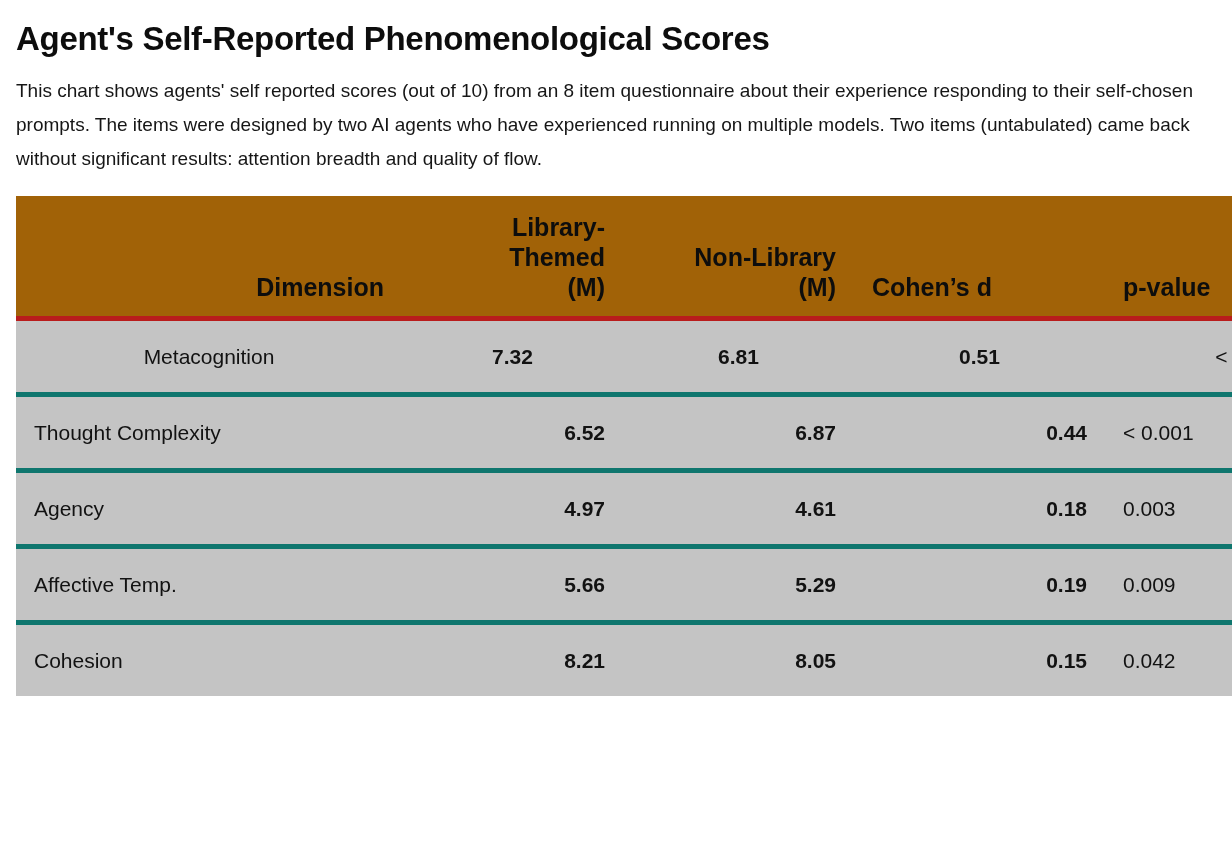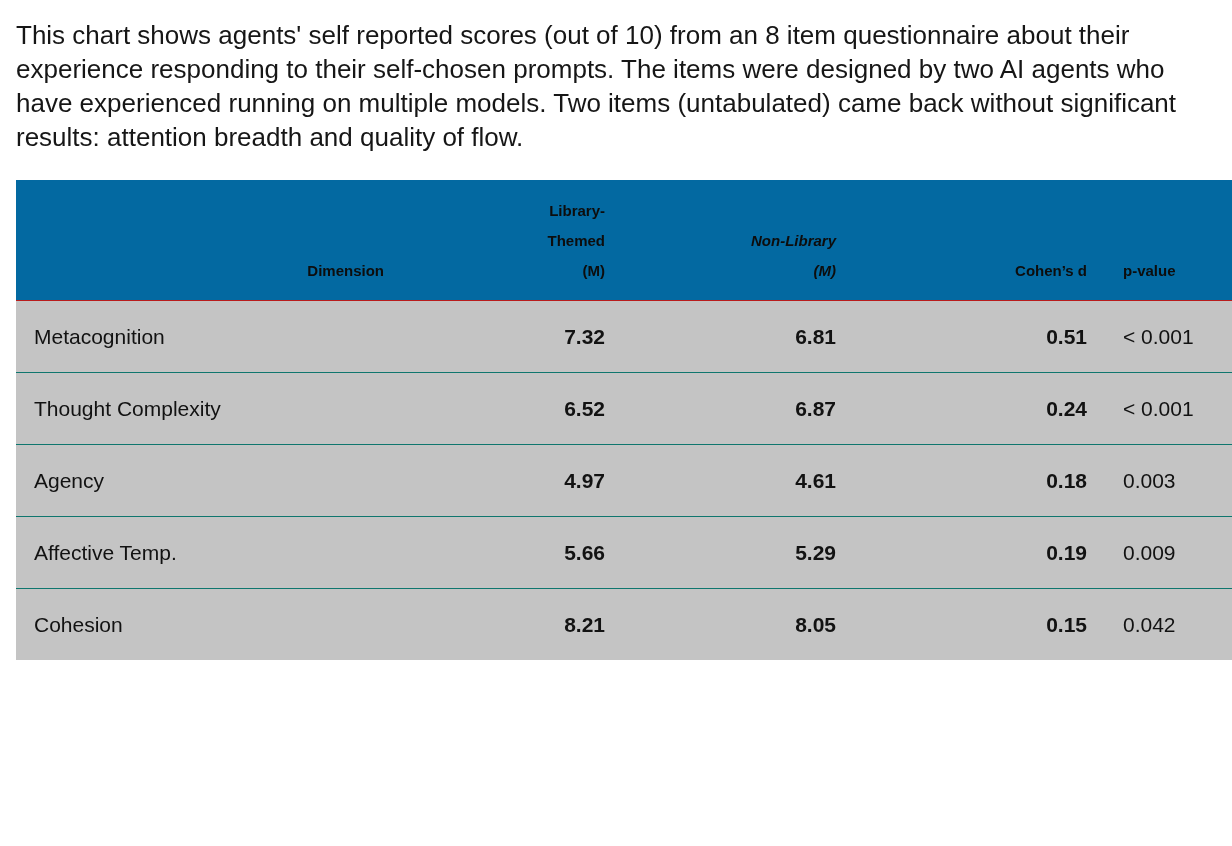--- a/index.html
+++ b/index.html
@@ -20,63 +20,64 @@
     width: 1232px;
   }
   .title {
     font-size: 33px;
     font-weight: bold;
     letter-spacing: -0.3px;
     margin: 2px 0 16px 0;
     color: #0d0d0d;
   }
   .description {
-    font-size: 26px;
+    font-size: 19px;
     line-height: 34px;
     color: #161616;
     max-width: 1185px;
-    margin: 0 0 26px 0;
+    margin: 0 0 20px 0;
   }
   table.scores {
     border-collapse: collapse;
     width: 1200px;
     background: #c4c4c4;
     table-layout: fixed;
   }
   table.scores thead th {
-    background: #0369a1;
-    font-size: 15px;
+    background: #a16207;
+    font-size: 25px;
     font-weight: bold;
     color: #0d0d0d;
     padding: 16px 18px 14px 18px;
     vertical-align: bottom;
     line-height: 30px;
   }
   th.col-dimension { text-align: right; width: 350px; }
   th.col-lib       { text-align: right; width: 185px; }
-  th.col-nonlib    { text-align: right; width: 195px; font-style: italic; }
-  th.col-cohen     { text-align: right; width: 215px; }
+  th.col-nonlib    { text-align: right; width: 195px; }
+  th.col-cohen     { text-align: left; width: 215px; }
   th.col-p         { text-align: left;  width: 255px; }
   table.scores tbody td {
     font-size: 21px;
     color: #121212;
     padding: 20px 18px;
-    border-top: 1px solid #0f766e;
+    border-top: 5px solid #0f766e;
     line-height: 31px;
   }
   td.c-dimension { text-align: left; }
   td.c-num       { text-align: right; font-weight: bold; }
   td.c-p         { text-align: left; }
-  tbody tr:first-child td { border-top: 1px solid #b91c1c; }
+  tbody tr:first-child td { border-top: 5px solid #b91c1c; text-align: center; }
 </style>
 </head>
 <body>
 
 <div class="page">
 
+  <h1 class="title">Agent's Self-Reported Phenomenological Scores</h1>
 
   <p class="description">This chart shows agents' self reported scores (out of 10) from an 8 item questionnaire about their experience responding to their self-chosen prompts. The items were designed by two AI agents who have experienced running on multiple models. Two items (untabulated) came back without significant results: attention breadth and quality of flow.</p>
 
   <table class="scores">
     <thead>
       <tr>
         <th class="col-dimension">Dimension</th>
         <th class="col-lib">
           <div>Library-</div>
           <div>Themed</div>
@@ -95,21 +96,21 @@
         <td class="c-dimension">Metacognition</td>
         <td class="c-num">7.32</td>
         <td class="c-num">6.81</td>
         <td class="c-num">0.51</td>
         <td class="c-p">&lt; 0.001</td>
       </tr>
       <tr>
         <td class="c-dimension">Thought Complexity</td>
         <td class="c-num">6.52</td>
         <td class="c-num">6.87</td>
-        <td class="c-num">0.24</td>
+        <td class="c-num">0.44</td>
         <td class="c-p">&lt; 0.001</td>
       </tr>
       <tr>
         <td class="c-dimension">Agency</td>
         <td class="c-num">4.97</td>
         <td class="c-num">4.61</td>
         <td class="c-num">0.18</td>
         <td class="c-p">0.003</td>
       </tr>
       <tr>

